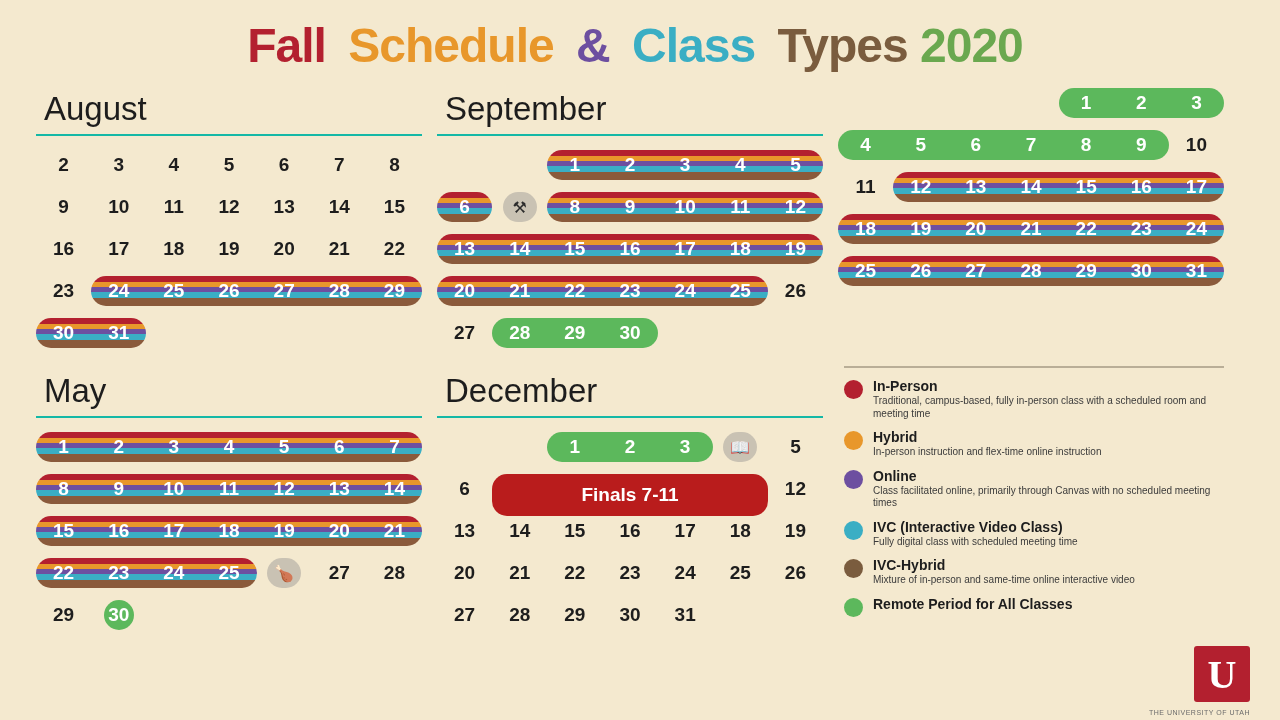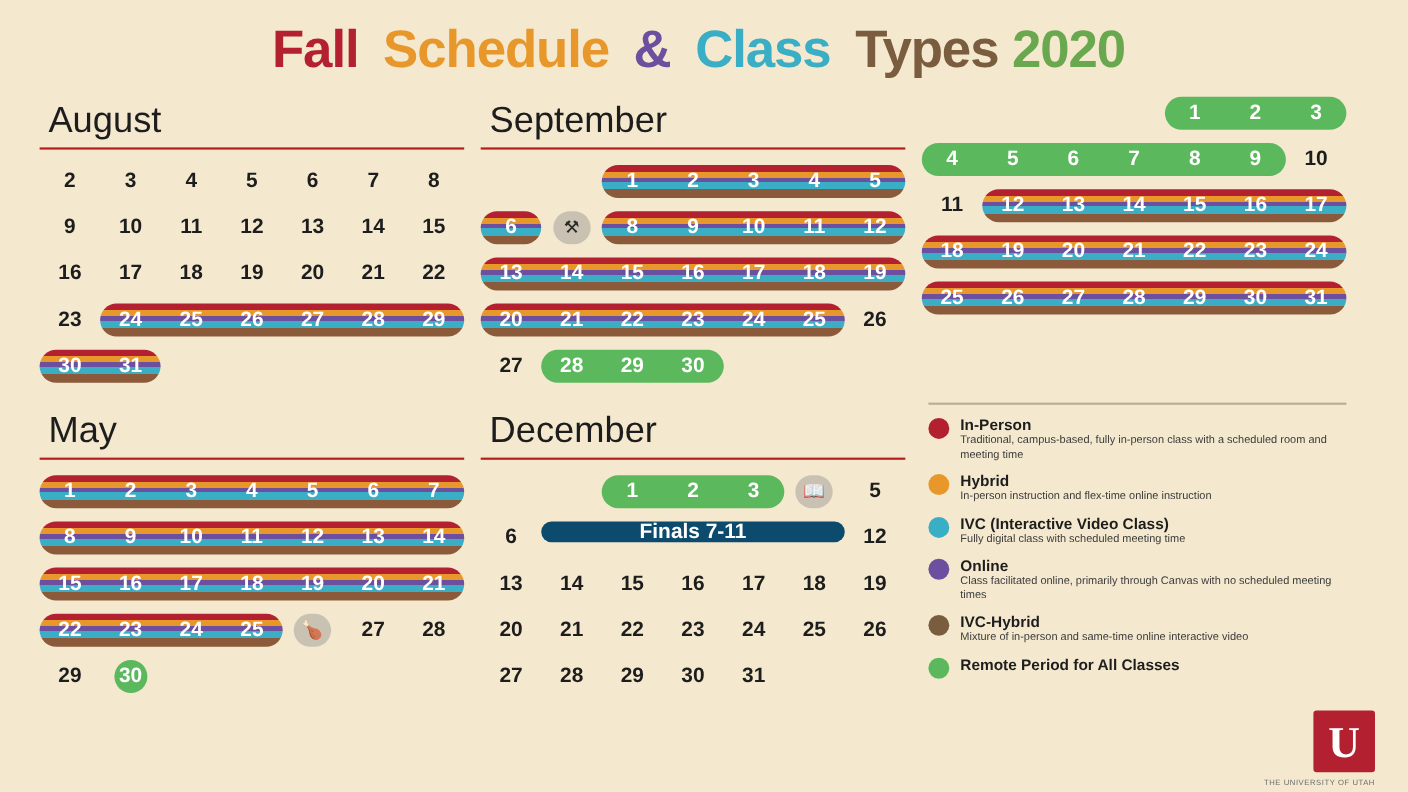--- a/index.html
+++ b/index.html
@@ -27,21 +27,21 @@
     column-gap:15px;
     padding:8px 36px 0 36px;
     box-sizing:border-box;
   }
   .month{margin-bottom:6px;}
   .month h2{
     font-size:33px;
     font-weight:normal;
     margin:12px 0 4px 0;
     padding:0 0 6px 8px;
-    border-bottom:2px solid #b91c1c;
+    border-bottom:2px solid #14b8a6;
     color:#1d1d1d;
   }
   .weeks{padding-top:4px;}
   .week{
     display:grid;
     grid-template-columns:repeat(7,1fr);
     height:42px;
     align-items:center;
     position:relative;
   }
@@ -75,23 +75,23 @@
   .pill-green{
     display:inline-block;
     background:#5cb85c;
     color:#fff;
     border-radius:15px;
     width:30px;height:30px;
     line-height:30px;
   }
   .finals{
     position:absolute;
-    top:6px;height:19px;
+    top:6px;height:42px;
     border-radius:15px;
-    background:#0c4a6e;
+    background:#b91c1c;
     color:#fff;
     font-size:19px;
     font-weight:bold;
     display:flex;align-items:center;justify-content:center;
     z-index:3;
   }
   .icon-circle{
     position:absolute;
     top:6px;
     width:34px;height:30px;
@@ -432,31 +432,31 @@
           </div>
         </div>
         <div class="legend-item">
           <div class="dot" style="background: rgb(232, 151, 43);"></div>
           <div>
             <div class="legend-title">Hybrid</div>
             <div class="legend-desc">In-person instruction and flex-time online instruction</div>
           </div>
         </div>
         <div class="legend-item">
+          <div class="dot" style="background: rgb(109, 79, 160);"></div>
+          <div>
+            <div class="legend-title">Online</div>
+            <div class="legend-desc">Class facilitated online, primarily through Canvas with no scheduled meeting times</div>
+          </div>
+        </div>
+        <div class="legend-item">
           <div class="dot" style="background: rgb(58, 174, 196);"></div>
           <div>
             <div class="legend-title">IVC (Interactive Video Class)</div>
             <div class="legend-desc">Fully digital class with scheduled meeting time</div>
-          </div>
-        </div>
-        <div class="legend-item">
-          <div class="dot" style="background: rgb(109, 79, 160);"></div>
-          <div>
-            <div class="legend-title">Online</div>
-            <div class="legend-desc">Class facilitated online, primarily through Canvas with no scheduled meeting times</div>
           </div>
         </div>
         <div class="legend-item">
           <div class="dot" style="background: rgb(122, 92, 62);"></div>
           <div>
             <div class="legend-title">IVC-Hybrid</div>
             <div class="legend-desc">Mixture of in-person and same-time online interactive video</div>
           </div>
         </div>
         <div class="legend-item">

